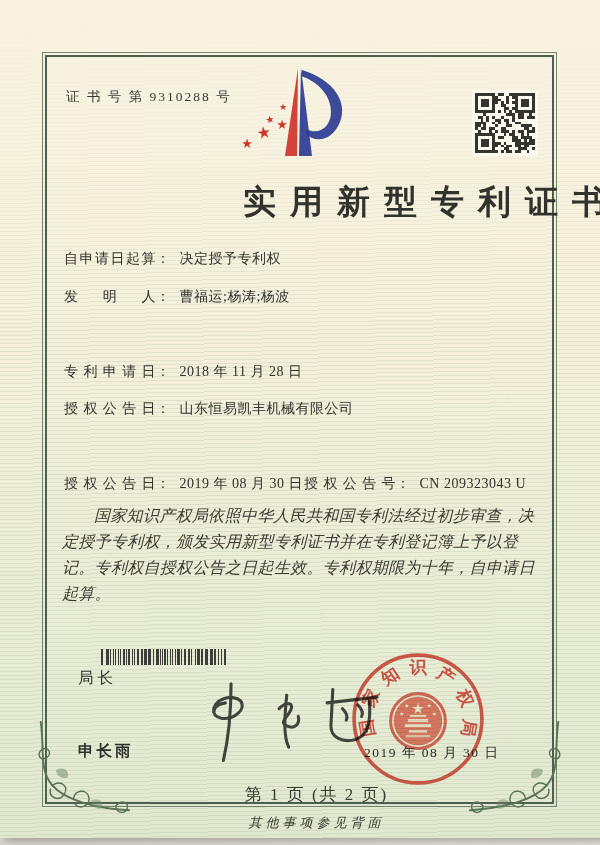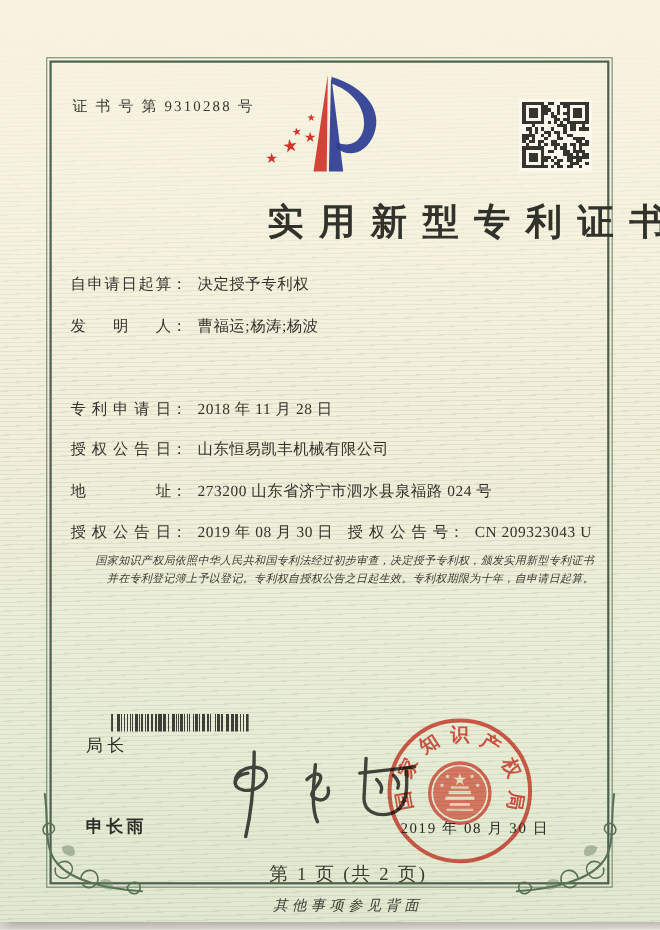--- a/index.html
+++ b/index.html
@@ -23,24 +23,24 @@
   .qr{position:absolute;left:472px;top:90px;width:66px;height:66px;}
   .title{position:absolute;left:0;right:14px;top:180px;margin:0;text-align:right;
     font-size:33px;font-weight:600;letter-spacing:14px;text-indent:14px;color:#32322c;}
   .field-row{position:absolute;left:64px;width:482px;height:22px;font-size:14px;
     color:#33322c;letter-spacing:.5px;white-space:nowrap;}
   .flabel{display:inline-block;width:92px;text-align:justify;text-align-last:justify;}
   .colon{display:inline-block;margin-right:9px;}
   .r0{top:250px}.r1{top:288px}.r2{top:325px}.r3{top:363px}.r4{top:400px}.r5{top:438px}
   .grant-row{position:absolute;left:64px;top:475px;width:482px;height:22px;font-size:14px;
     color:#33322c;letter-spacing:.5px;white-space:nowrap;}
-  .grant-pair2{position:absolute;left:252px;top:0;}
+  .grant-pair2{position:absolute;left:240px;top:0;}
   .paragraphs{position:absolute;left:62px;top:503px;width:478px;color:#3c3b33;}
-  .paragraphs p{margin:0;font-size:10px;line-height:1.62;text-indent:2em;
-    font-style:italic;letter-spacing:.3px;text-align:right;}
+  .paragraphs p{margin:0;font-size:16px;line-height:1.62;text-indent:2em;
+    font-style:italic;letter-spacing:.3px;}
   .barcode{position:absolute;left:101px;top:649px;width:125px;height:16px;}
   .signer-title{position:absolute;left:78px;top:668px;font-size:15.5px;letter-spacing:4px;color:#2f2f2a;}
   .signer-name{position:absolute;left:78px;top:741px;font-size:15.5px;letter-spacing:3px;color:#2f2f2a;font-weight:bold;}
   .signature{position:absolute;left:185px;top:676px;width:215px;height:96px;}
   .seal{position:absolute;left:347px;top:648px;width:142px;height:142px;mix-blend-mode:multiply;}
   .seal-date{position:absolute;left:364px;top:744px;font-size:13.5px;letter-spacing:1.5px;
     color:#2b2b26;z-index:6;}
   .page-info{position:absolute;left:0;right:0;top:783px;text-align:center;
     font-size:17px;letter-spacing:2px;color:#3c3b33;}
   .footer-note{position:absolute;left:0;right:0;top:814px;text-align:center;
@@ -346,23 +346,20 @@
   </div>
   <div class="field-row r1">
     <span class="flabel">发明人</span><span class="colon">：</span><span>曹福运;杨涛;杨波</span>
   </div>
   <div class="field-row r3">
     <span class="flabel">专利申请日</span><span class="colon">：</span><span>2018 年 11 月 28 日</span>
   </div>
   <div class="field-row r4">
     <span class="flabel">授权公告日</span><span class="colon">：</span><span>山东恒易凯丰机械有限公司</span>
   </div>
-  <div class="field-row r5">
-    <span class="flabel">地址</span><span class="colon">：</span><span>273200 山东省济宁市泗水县泉福路 024 号</span>
-  </div>
 
   <div class="grant-row">
     <span>
       <span class="flabel">授权公告日</span><span class="colon">：</span><span>2019 年 08 月 30 日</span>
     </span>
     <span class="grant-pair2">
       <span class="flabel">授权公告号</span><span class="colon">：</span><span>CN 209323043 U</span>
     </span>
   </div>
 

